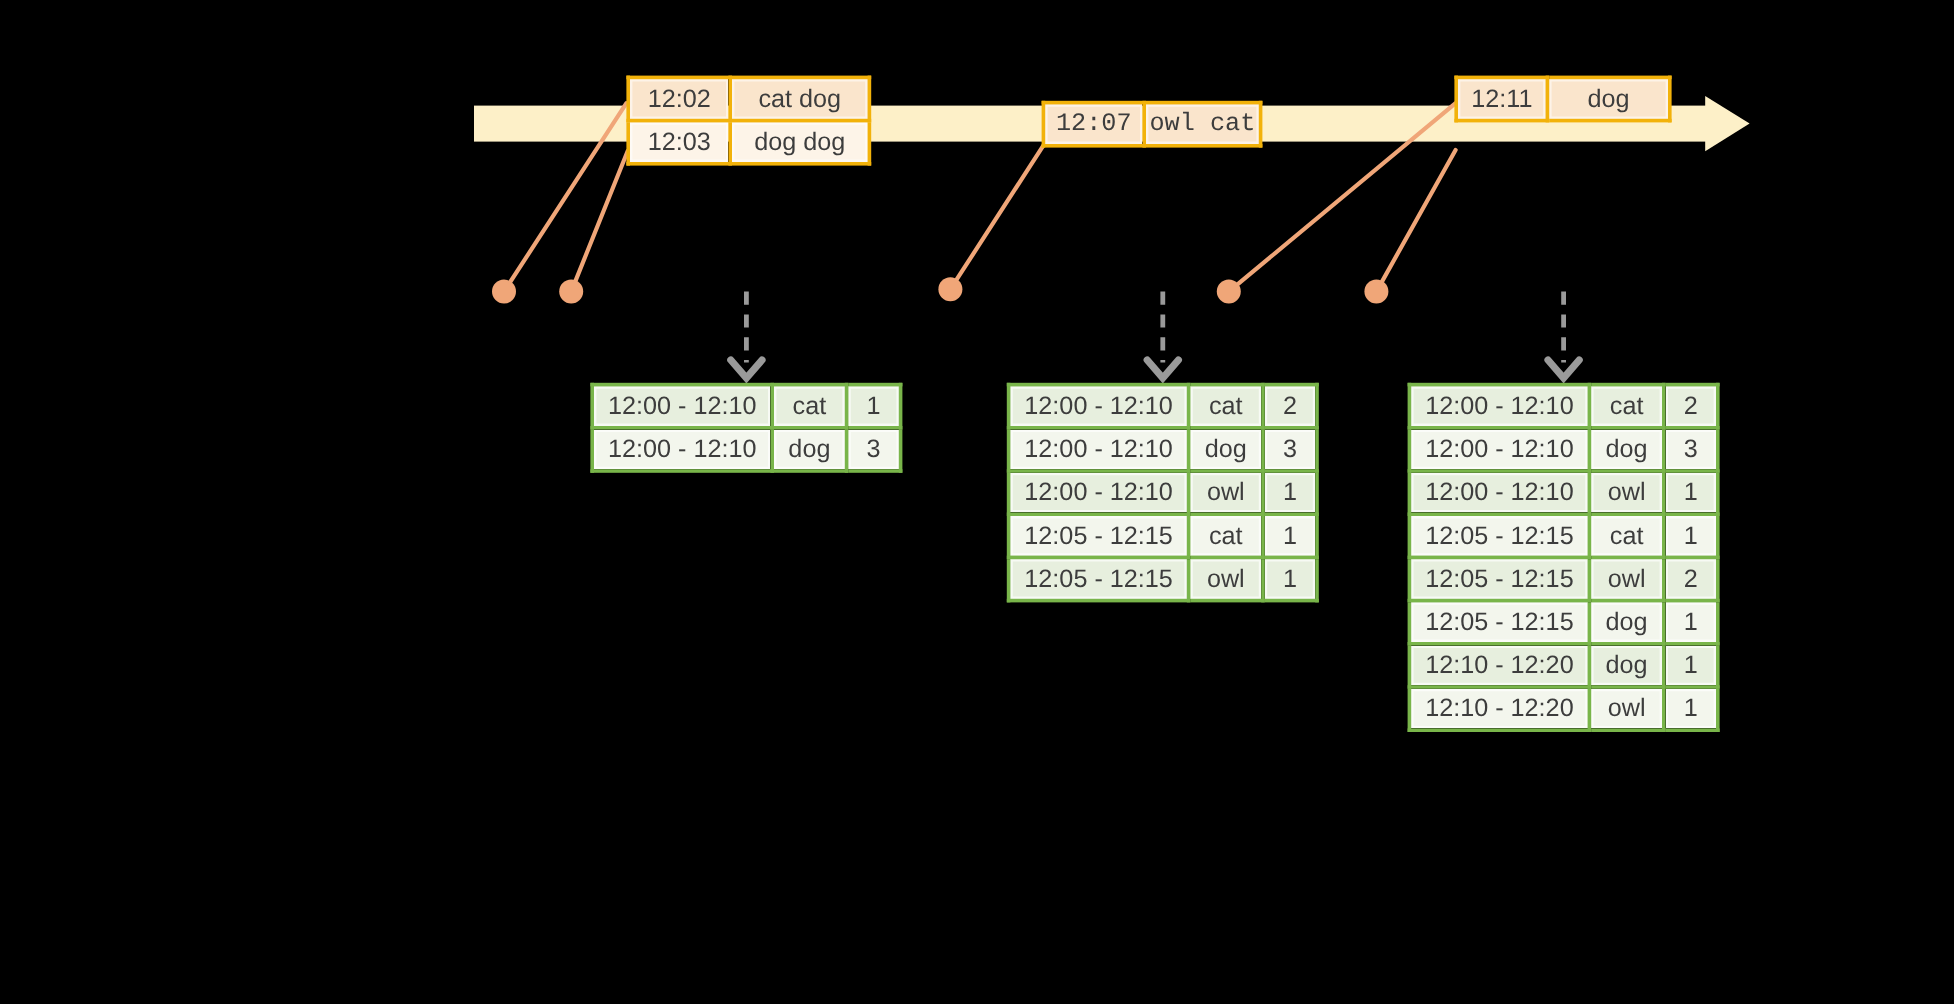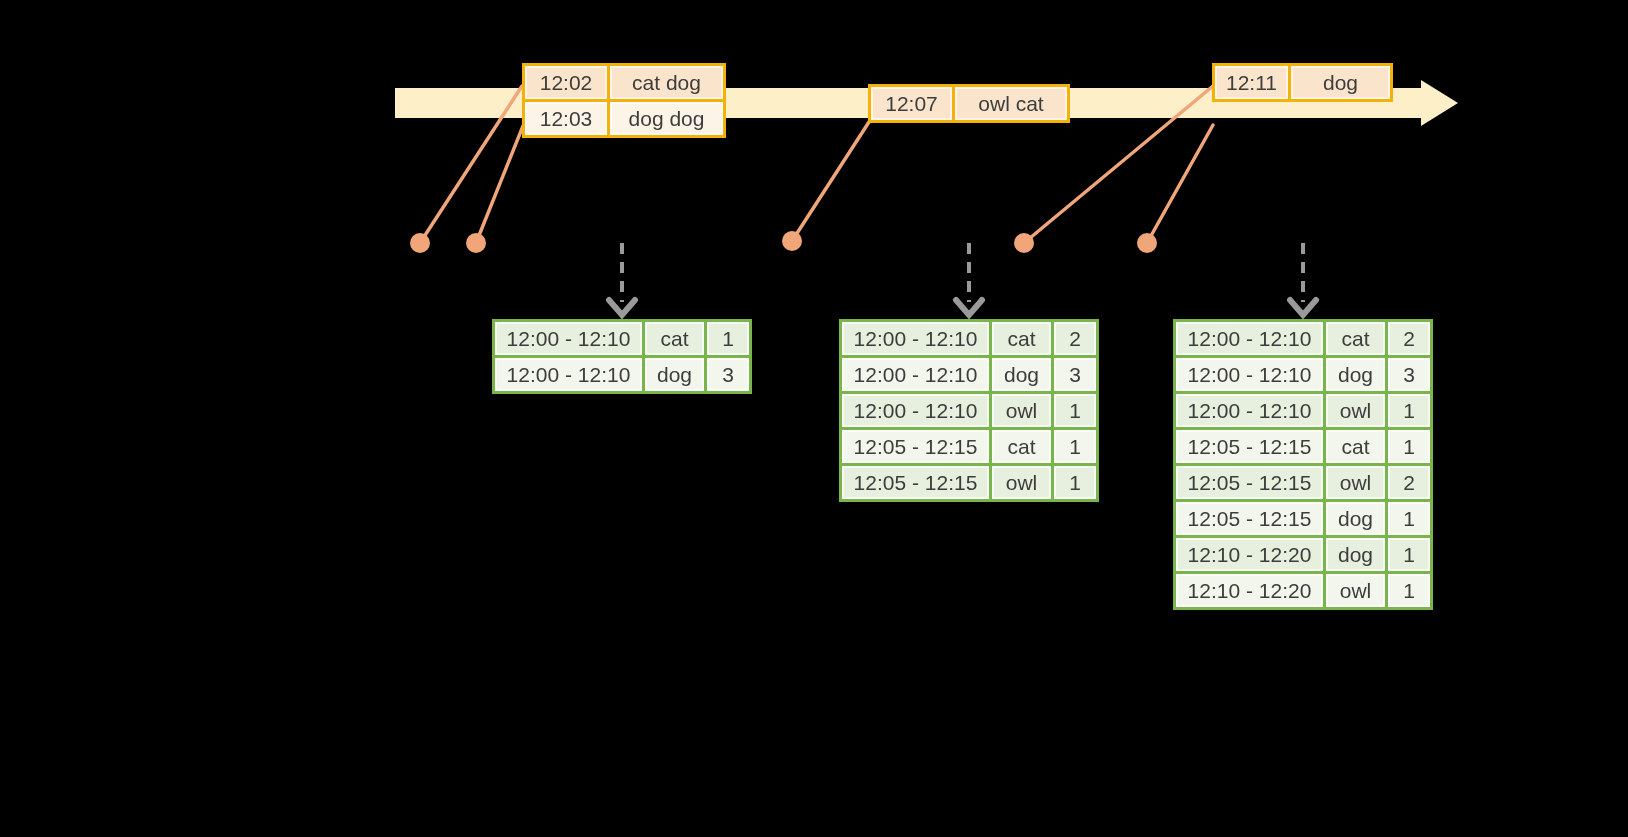--- a/index.html
+++ b/index.html
@@ -39,21 +39,21 @@
   }
   .event-table, .event-table td { border: 3px solid var(--event-border, #f2b20a); }
   .event-table td { box-shadow: inset 0 0 0 2px rgba(255,255,255,0.55); }
   .event-table tr:nth-child(odd)  td { background: var(--event-row-peach, #fae5cc); }
   .event-table tr:nth-child(even) td { background: var(--event-row-cream, #fdf4e8); }
   .result-table, .result-table td { border: 3px solid var(--result-border, #79b54a); }
   .result-table td { box-shadow: inset 0 0 0 2px rgba(255,255,255,0.65); }
   .result-table tr:nth-child(odd)  td { background: var(--result-row-sage, #e7efde); }
   .result-table tr:nth-child(even) td { background: var(--result-row-light, #f3f6ed); }
   #evtA { left: 522px;  top: 63px;  width: 204px; }
-  #evtB { left: 868px;  top: 84px;  width: 202px; }
+  #evtB { left: 868px;  top: 84px;  width: 184px; font-family: Liberation Mono, monospace; }
   #evtC { left: 1212px; top: 63px;  width: 181px; }
   #resA { left: 492px;  top: 319px; width: 260px; }
   #resB { left: 839px;  top: 319px; width: 260px; }
   #resC { left: 1173px; top: 319px; width: 260px; }
 </style>
 </head>
 <body>
 
 <div id="canvas">
 

